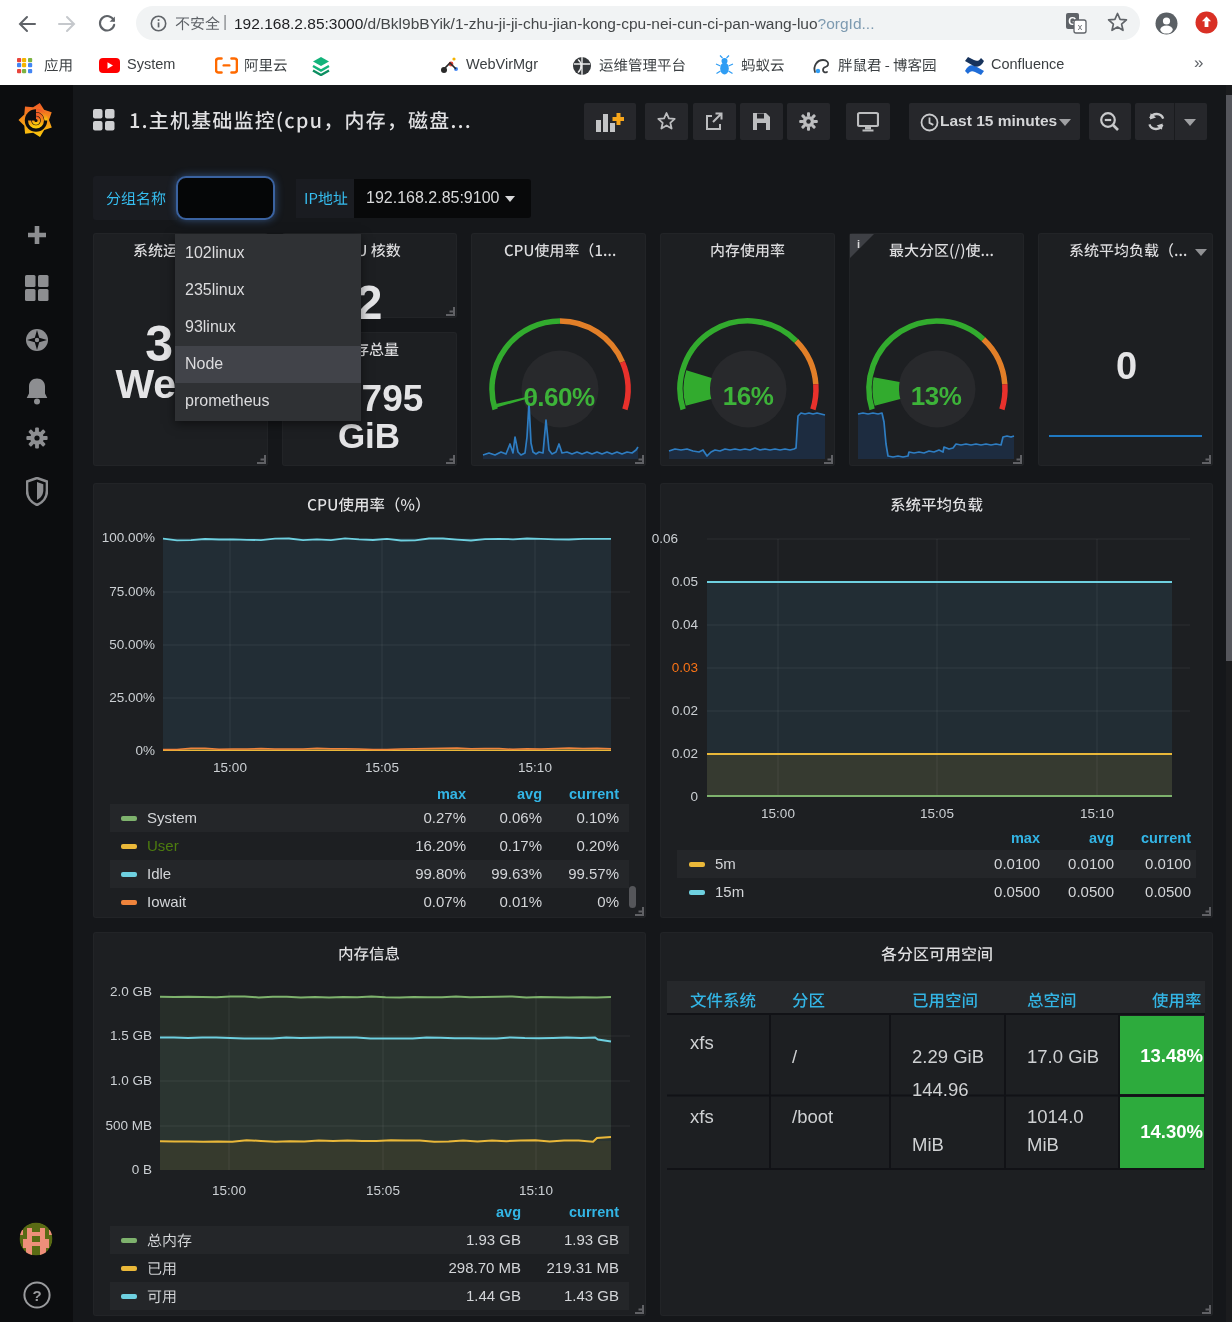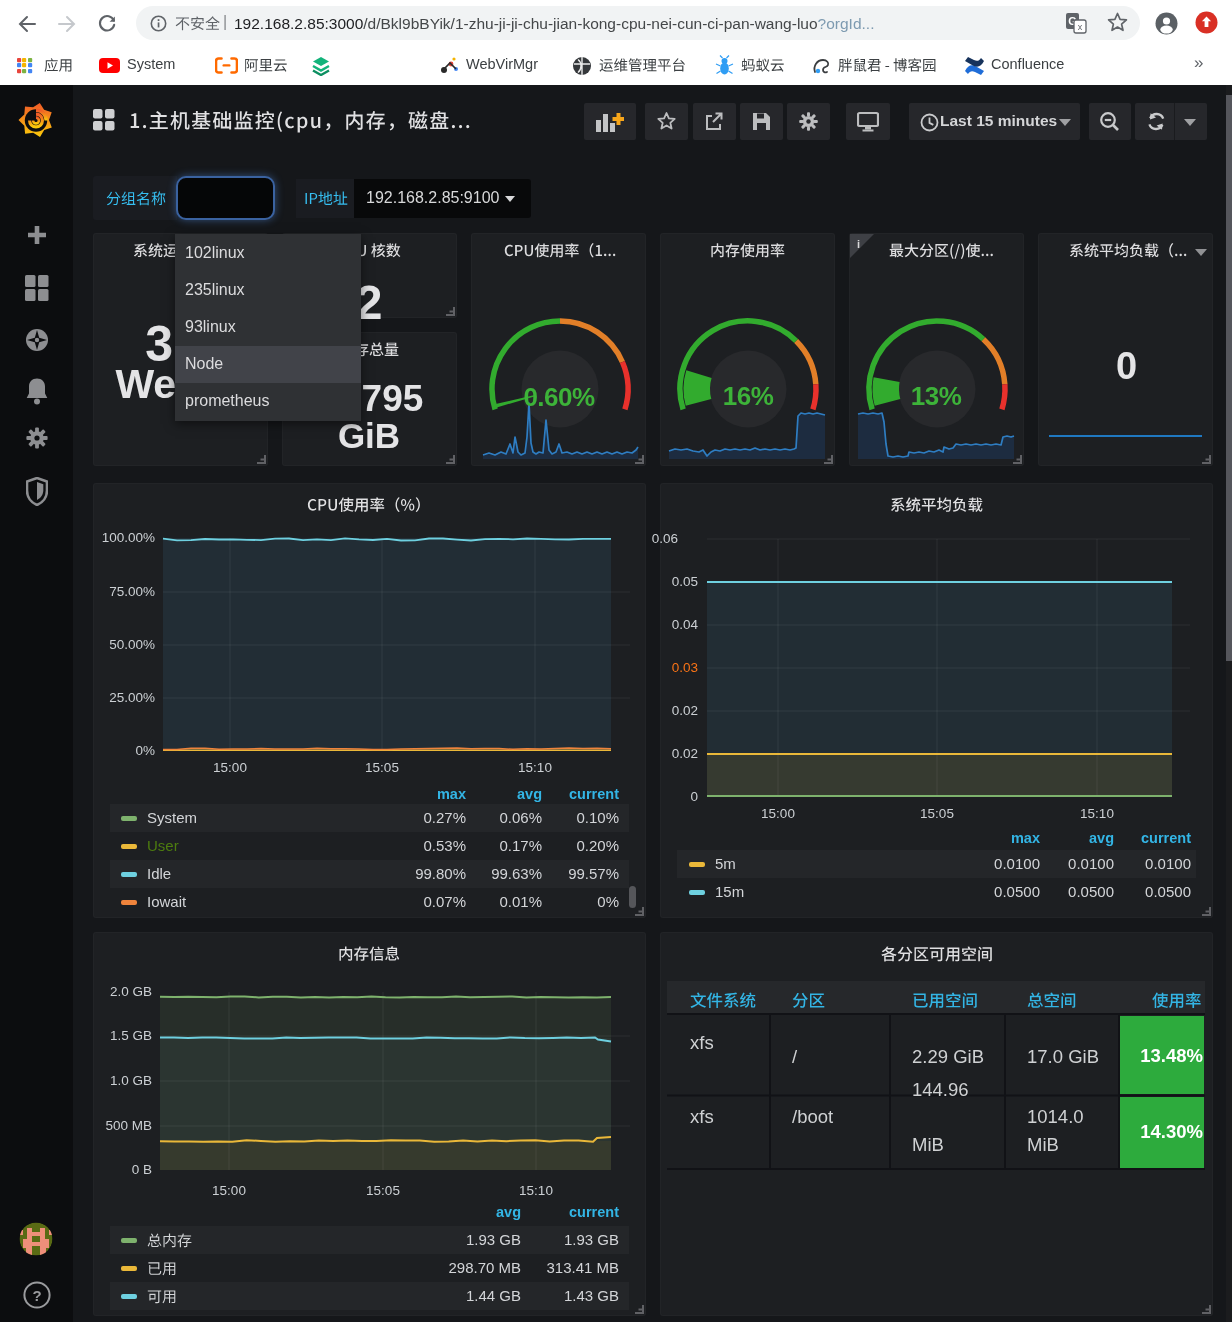--- a/index.html
+++ b/index.html
@@ -420,21 +420,21 @@
 <div style="position:absolute;right:690.0px;top:786.0px;font:700 14.5px 'Liberation Sans',sans-serif;color:#33b5e5;white-space:nowrap;">avg</div>
 <div style="position:absolute;right:613.0px;top:786.0px;font:700 14.5px 'Liberation Sans',sans-serif;color:#33b5e5;white-space:nowrap;">current</div>
 <div style="position:absolute;left:110px;top:804px;width:519px;height:28px;background:rgba(255,255,255,.035)"></div>
 <div style="position:absolute;left:121px;top:816px;width:16px;height:4.5px;border-radius:2px;background:#7eb26d"></div>
 <div style="position:absolute;left:147.0px;top:809.0px;font:400 15.0px 'Liberation Sans',sans-serif;color:#d3d5d8;white-space:nowrap;">System</div>
 <div style="position:absolute;right:766.0px;top:809.0px;font:400 15.0px 'Liberation Sans',sans-serif;color:#d3d5d8;white-space:nowrap;">0.27%</div>
 <div style="position:absolute;right:690.0px;top:809.0px;font:400 15.0px 'Liberation Sans',sans-serif;color:#d3d5d8;white-space:nowrap;">0.06%</div>
 <div style="position:absolute;right:613.0px;top:809.0px;font:400 15.0px 'Liberation Sans',sans-serif;color:#d3d5d8;white-space:nowrap;">0.10%</div>
 <div style="position:absolute;left:121px;top:844px;width:16px;height:4.5px;border-radius:2px;background:#eab839"></div>
 <div style="position:absolute;left:147.0px;top:837.0px;font:400 15.0px 'Liberation Sans',sans-serif;color:#4d7c0f;white-space:nowrap;">User</div>
-<div style="position:absolute;right:766.0px;top:837.0px;font:400 15.0px 'Liberation Sans',sans-serif;color:#d3d5d8;white-space:nowrap;">0.53%</div>
+<div style="position:absolute;right:766.0px;top:837.0px;font:400 15.0px 'Liberation Sans',sans-serif;color:#d3d5d8;white-space:nowrap;">16.20%</div>
 <div style="position:absolute;right:690.0px;top:837.0px;font:400 15.0px 'Liberation Sans',sans-serif;color:#d3d5d8;white-space:nowrap;">0.17%</div>
 <div style="position:absolute;right:613.0px;top:837.0px;font:400 15.0px 'Liberation Sans',sans-serif;color:#d3d5d8;white-space:nowrap;">0.20%</div>
 <div style="position:absolute;left:110px;top:860px;width:519px;height:28px;background:rgba(255,255,255,.035)"></div>
 <div style="position:absolute;left:121px;top:872px;width:16px;height:4.5px;border-radius:2px;background:#6ed0e0"></div>
 <div style="position:absolute;left:147.0px;top:865.0px;font:400 15.0px 'Liberation Sans',sans-serif;color:#d3d5d8;white-space:nowrap;">Idle</div>
 <div style="position:absolute;right:766.0px;top:865.0px;font:400 15.0px 'Liberation Sans',sans-serif;color:#d3d5d8;white-space:nowrap;margin-left:35px;">99.80%</div>
 <div style="position:absolute;right:690.0px;top:865.0px;font:400 15.0px 'Liberation Sans',sans-serif;color:#d3d5d8;white-space:nowrap;">99.63%</div>
 <div style="position:absolute;right:613.0px;top:865.0px;font:400 15.0px 'Liberation Sans',sans-serif;color:#d3d5d8;white-space:nowrap;">99.57%</div>
 <div style="position:absolute;left:121px;top:900px;width:16px;height:4.5px;border-radius:2px;background:#ef843c"></div>
 <div style="position:absolute;left:147.0px;top:893.0px;font:400 15.0px 'Liberation Sans',sans-serif;color:#d3d5d8;white-space:nowrap;">Iowait</div>
@@ -525,21 +525,21 @@
 <svg style="position:absolute;left:147.0px;top:1230.5px;overflow:visible" width="45" height="20">
     <path transform="translate(0,15.0)" d="M11.4 -3.2C12.2 -2.2 13.1 -0.8 13.5 0.1L14.4 -0.4C14.0 -1.4 13.1 -2.7 12.2 -3.7ZM6.2 -4.0C7.2 -3.4 8.3 -2.3 8.9 -1.6L9.7 -2.3C9.1 -3.0 8.0 -4.0 7.0 -4.7ZM4.2 -3.6V-0.5C4.2 0.7 4.7 1.0 6.5 1.0C6.8 1.0 9.4 1.0 9.8 1.0C11.2 1.0 11.6 0.6 11.8 -1.1C11.4 -1.2 10.9 -1.3 10.7 -1.5C10.6 -0.2 10.5 0.0 9.8 0.0C9.2 0.0 7.0 0.0 6.5 0.0C5.6 0.0 5.4 -0.1 5.4 -0.5V-3.6ZM2.1 -3.4C1.8 -2.2 1.3 -0.9 0.6 -0.1L1.7 0.4C2.4 -0.5 2.9 -1.9 3.1 -3.2ZM4.0 -8.5H11.1V-5.9H4.0ZM2.8 -9.6V-4.8H12.3V-9.6H9.9C10.4 -10.3 10.9 -11.3 11.4 -12.1L10.3 -12.6C9.9 -11.7 9.2 -10.4 8.6 -9.6H5.5L6.4 -10.0C6.2 -10.7 5.5 -11.8 4.8 -12.5L3.9 -12.1C4.5 -11.3 5.1 -10.3 5.4 -9.6Z M16.5 -10.0V1.2H17.6V-8.9H21.9C21.9 -6.9 21.3 -4.5 18.0 -2.7C18.3 -2.5 18.6 -2.1 18.8 -1.8C20.8 -3.0 21.9 -4.4 22.5 -5.9C23.9 -4.6 25.4 -3.0 26.1 -2.0L27.1 -2.8C26.1 -3.9 24.3 -5.6 22.8 -7.0C23.0 -7.6 23.0 -8.3 23.1 -8.9H27.4V-0.3C27.4 -0.0 27.4 0.1 27.1 0.1C26.8 0.1 25.7 0.1 24.7 0.0C24.8 0.4 25.0 0.9 25.1 1.2C26.4 1.2 27.3 1.2 27.9 1.0C28.4 0.8 28.5 0.4 28.5 -0.3V-10.0H23.1V-12.6H21.9V-10.0Z M39.2 -5.2V-4.0H35.0V-2.9H39.2V-0.1C39.2 0.1 39.1 0.1 38.9 0.1C38.6 0.1 37.7 0.1 36.7 0.1C36.9 0.4 37.0 0.9 37.1 1.2C38.4 1.2 39.2 1.2 39.7 1.0C40.2 0.8 40.3 0.5 40.3 -0.1V-2.9H44.4V-4.0H40.3V-4.9C41.4 -5.5 42.6 -6.5 43.4 -7.4L42.7 -7.9L42.5 -7.9H36.3V-6.8H41.4C40.8 -6.2 39.9 -5.6 39.2 -5.2ZM35.8 -12.6C35.6 -12.0 35.4 -11.3 35.1 -10.6H30.9V-9.6H34.7C33.7 -7.5 32.3 -5.5 30.5 -4.3C30.6 -4.0 30.9 -3.5 31.0 -3.2C31.7 -3.7 32.3 -4.2 32.8 -4.8V1.2H34.0V-6.2C34.7 -7.2 35.4 -8.4 35.9 -9.6H44.1V-10.6H36.4C36.6 -11.2 36.8 -11.8 36.9 -12.3Z" fill="#d3d5d8"></path>
   </svg>
 <div style="position:absolute;right:711.0px;top:1231.0px;font:400 15.0px 'Liberation Sans',sans-serif;color:#d3d5d8;white-space:nowrap;">1.93 GB</div>
 <div style="position:absolute;right:613.0px;top:1231.0px;font:400 15.0px 'Liberation Sans',sans-serif;color:#d3d5d8;white-space:nowrap;">1.93 GB</div>
 <div style="position:absolute;left:121px;top:1266px;width:16px;height:4.5px;border-radius:2px;background:#eab839"></div>
 <svg style="position:absolute;left:147.0px;top:1258.5px;overflow:visible" width="30" height="20">
     <path transform="translate(0,15.0)" d="M1.4 -11.7V-10.5H11.2V-6.6H3.3V-9.1H2.2V-1.5C2.2 0.3 3.0 0.8 5.4 0.8C6.0 0.8 10.4 0.8 11.0 0.8C13.5 0.8 14.0 -0.0 14.3 -2.8C13.9 -2.9 13.4 -3.1 13.1 -3.3C12.9 -0.9 12.7 -0.3 11.0 -0.3C10.0 -0.3 6.1 -0.3 5.3 -0.3C3.7 -0.3 3.3 -0.6 3.3 -1.5V-5.5H11.2V-4.7H12.4V-11.7Z M17.3 -11.5V-6.1C17.3 -4.0 17.1 -1.3 15.5 0.5C15.7 0.7 16.2 1.1 16.4 1.3C17.5 0.0 18.0 -1.7 18.2 -3.4H22.0V1.1H23.1V-3.4H27.2V-0.3C27.2 -0.1 27.1 0.0 26.8 0.0C26.5 0.1 25.5 0.1 24.4 0.0C24.6 0.3 24.8 0.8 24.8 1.1C26.2 1.1 27.1 1.1 27.6 0.9C28.1 0.8 28.3 0.4 28.3 -0.3V-11.5ZM18.4 -10.5H22.0V-8.1H18.4ZM27.2 -10.5V-8.1H23.1V-10.5ZM18.4 -7.0H22.0V-4.5H18.3C18.4 -5.0 18.4 -5.6 18.4 -6.1ZM27.2 -7.0V-4.5H23.1V-7.0Z" fill="#d3d5d8"></path>
   </svg>
 <div style="position:absolute;right:711.0px;top:1259.0px;font:400 15.0px 'Liberation Sans',sans-serif;color:#d3d5d8;white-space:nowrap;">298.70 MB</div>
-<div style="position:absolute;right:613.0px;top:1259.0px;font:400 15.0px 'Liberation Sans',sans-serif;color:#d3d5d8;white-space:nowrap;">313.41 MB</div>
+<div style="position:absolute;right:613.0px;top:1259.0px;font:400 15.0px 'Liberation Sans',sans-serif;color:#d3d5d8;white-space:nowrap;">219.31 MB</div>
 <div style="position:absolute;left:110px;top:1282px;width:519px;height:28px;background:rgba(255,255,255,.035)"></div>
 <div style="position:absolute;left:121px;top:1294px;width:16px;height:4.5px;border-radius:2px;background:#6ed0e0"></div>
 <svg style="position:absolute;left:147.0px;top:1286.5px;overflow:visible" width="30" height="20">
     <path transform="translate(0,15.0)" d="M0.8 -11.5V-10.4H11.2V-0.4C11.2 -0.1 11.1 -0.0 10.8 0.0C10.4 0.0 9.2 0.0 8.0 -0.0C8.2 0.3 8.4 0.8 8.4 1.2C9.9 1.2 11.0 1.2 11.6 1.0C12.2 0.8 12.4 0.4 12.4 -0.4V-10.4H14.2V-11.5ZM3.5 -7.1H7.4V-3.7H3.5ZM2.4 -8.2V-1.4H3.5V-2.6H8.5V-8.2Z M17.3 -11.5V-6.1C17.3 -4.0 17.1 -1.3 15.5 0.5C15.7 0.7 16.2 1.1 16.4 1.3C17.5 0.0 18.0 -1.7 18.2 -3.4H22.0V1.1H23.1V-3.4H27.2V-0.3C27.2 -0.1 27.1 0.0 26.8 0.0C26.5 0.1 25.5 0.1 24.4 0.0C24.6 0.3 24.8 0.8 24.8 1.1C26.2 1.1 27.1 1.1 27.6 0.9C28.1 0.8 28.3 0.4 28.3 -0.3V-11.5ZM18.4 -10.5H22.0V-8.1H18.4ZM27.2 -10.5V-8.1H23.1V-10.5ZM18.4 -7.0H22.0V-4.5H18.3C18.4 -5.0 18.4 -5.6 18.4 -6.1ZM27.2 -7.0V-4.5H23.1V-7.0Z" fill="#d3d5d8"></path>
   </svg>
 <div style="position:absolute;right:711.0px;top:1287.0px;font:400 15.0px 'Liberation Sans',sans-serif;color:#d3d5d8;white-space:nowrap;">1.44 GB</div>
 <div style="position:absolute;right:613.0px;top:1287.0px;font:400 15.0px 'Liberation Sans',sans-serif;color:#d3d5d8;white-space:nowrap;">1.43 GB</div>
 <svg class="abs" style="left:634px;top:1304px" width="10" height="10">
     <path d="M9 1v8H1" stroke="#606165" stroke-width="2" fill="none"></path>
     <path d="M9 5.5H4.5" stroke="#606165" stroke-width="2"></path>

